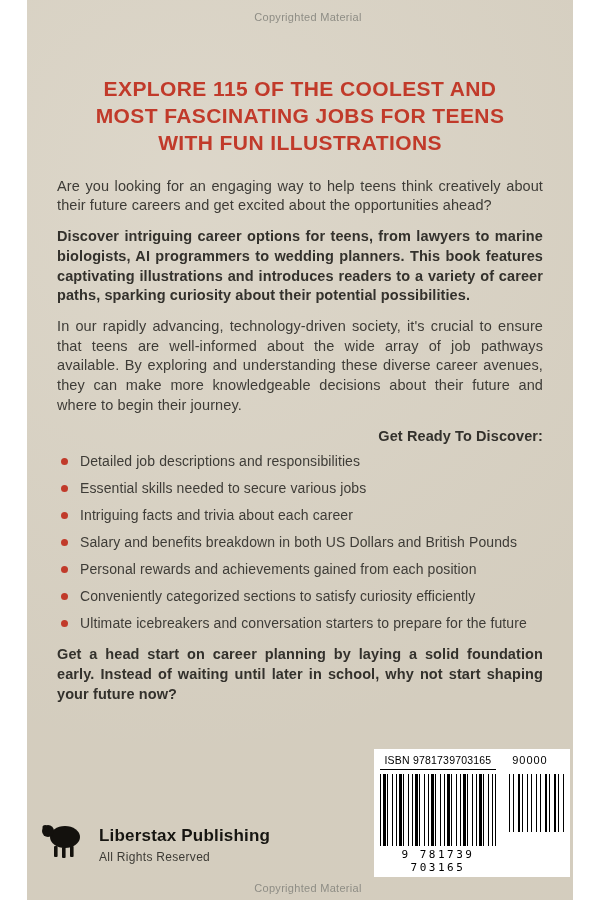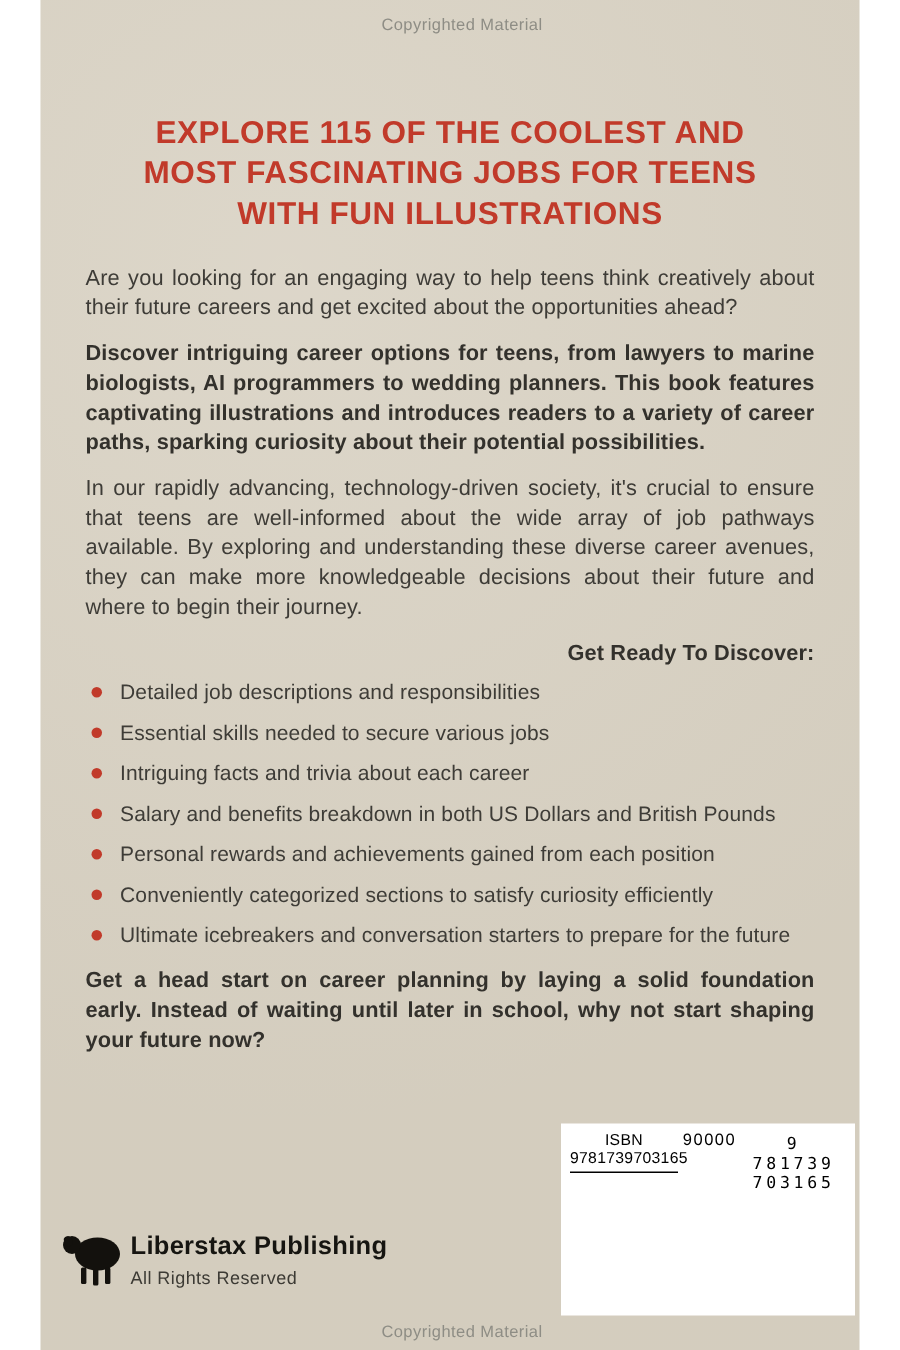--- a/index.html
+++ b/index.html
@@ -46,31 +46,31 @@
     font-size:14px;line-height:1.35;text-align:justify;letter-spacing:.1px;
   }
   ul.bullets li::before{
     content:"";position:absolute;left:2px;top:6px;
     width:7px;height:7px;border-radius:50%;background:#c13a2a;
   }
   p.closing{font-weight:bold;color:#33312c;margin-top:13px;}
 
   .publisher{
     position:absolute;left:12px;bottom:36px;
-    display:flex;align-items:flex-start;gap:2px;
+    display:flex;align-items:flex-end;gap:14px;
   }
   .publisher .pub-text{display:flex;flex-direction:column;}
   .pub-name{font-size:17px;font-weight:bold;color:#161511;letter-spacing:.2px;}
   .pub-rights{font-size:12px;color:#3c3a34;margin-top:4px;letter-spacing:.3px;}
 
   .barcode-box{
     position:absolute;right:3px;bottom:23px;
     width:196px;height:128px;background:#ffffff;
     box-sizing:border-box;padding:5px 6px 4px 6px;
-    display:flex;flex-direction:row;
+    display:flex;flex-direction:column;
   }
   .bc-header{display:flex;align-items:flex-start;}
   .bc-isbn{
     width:63%;text-align:center;font-size:10.5px;color:#000;
     padding-bottom:3px;border-bottom:1px solid #000;letter-spacing:.2px;
   }
   .bc-addon-code{
     width:37%;text-align:center;font-size:11px;color:#000;letter-spacing:1px;
   }
   .bc-bars-row{display:flex;flex:1;margin-top:4px;}

